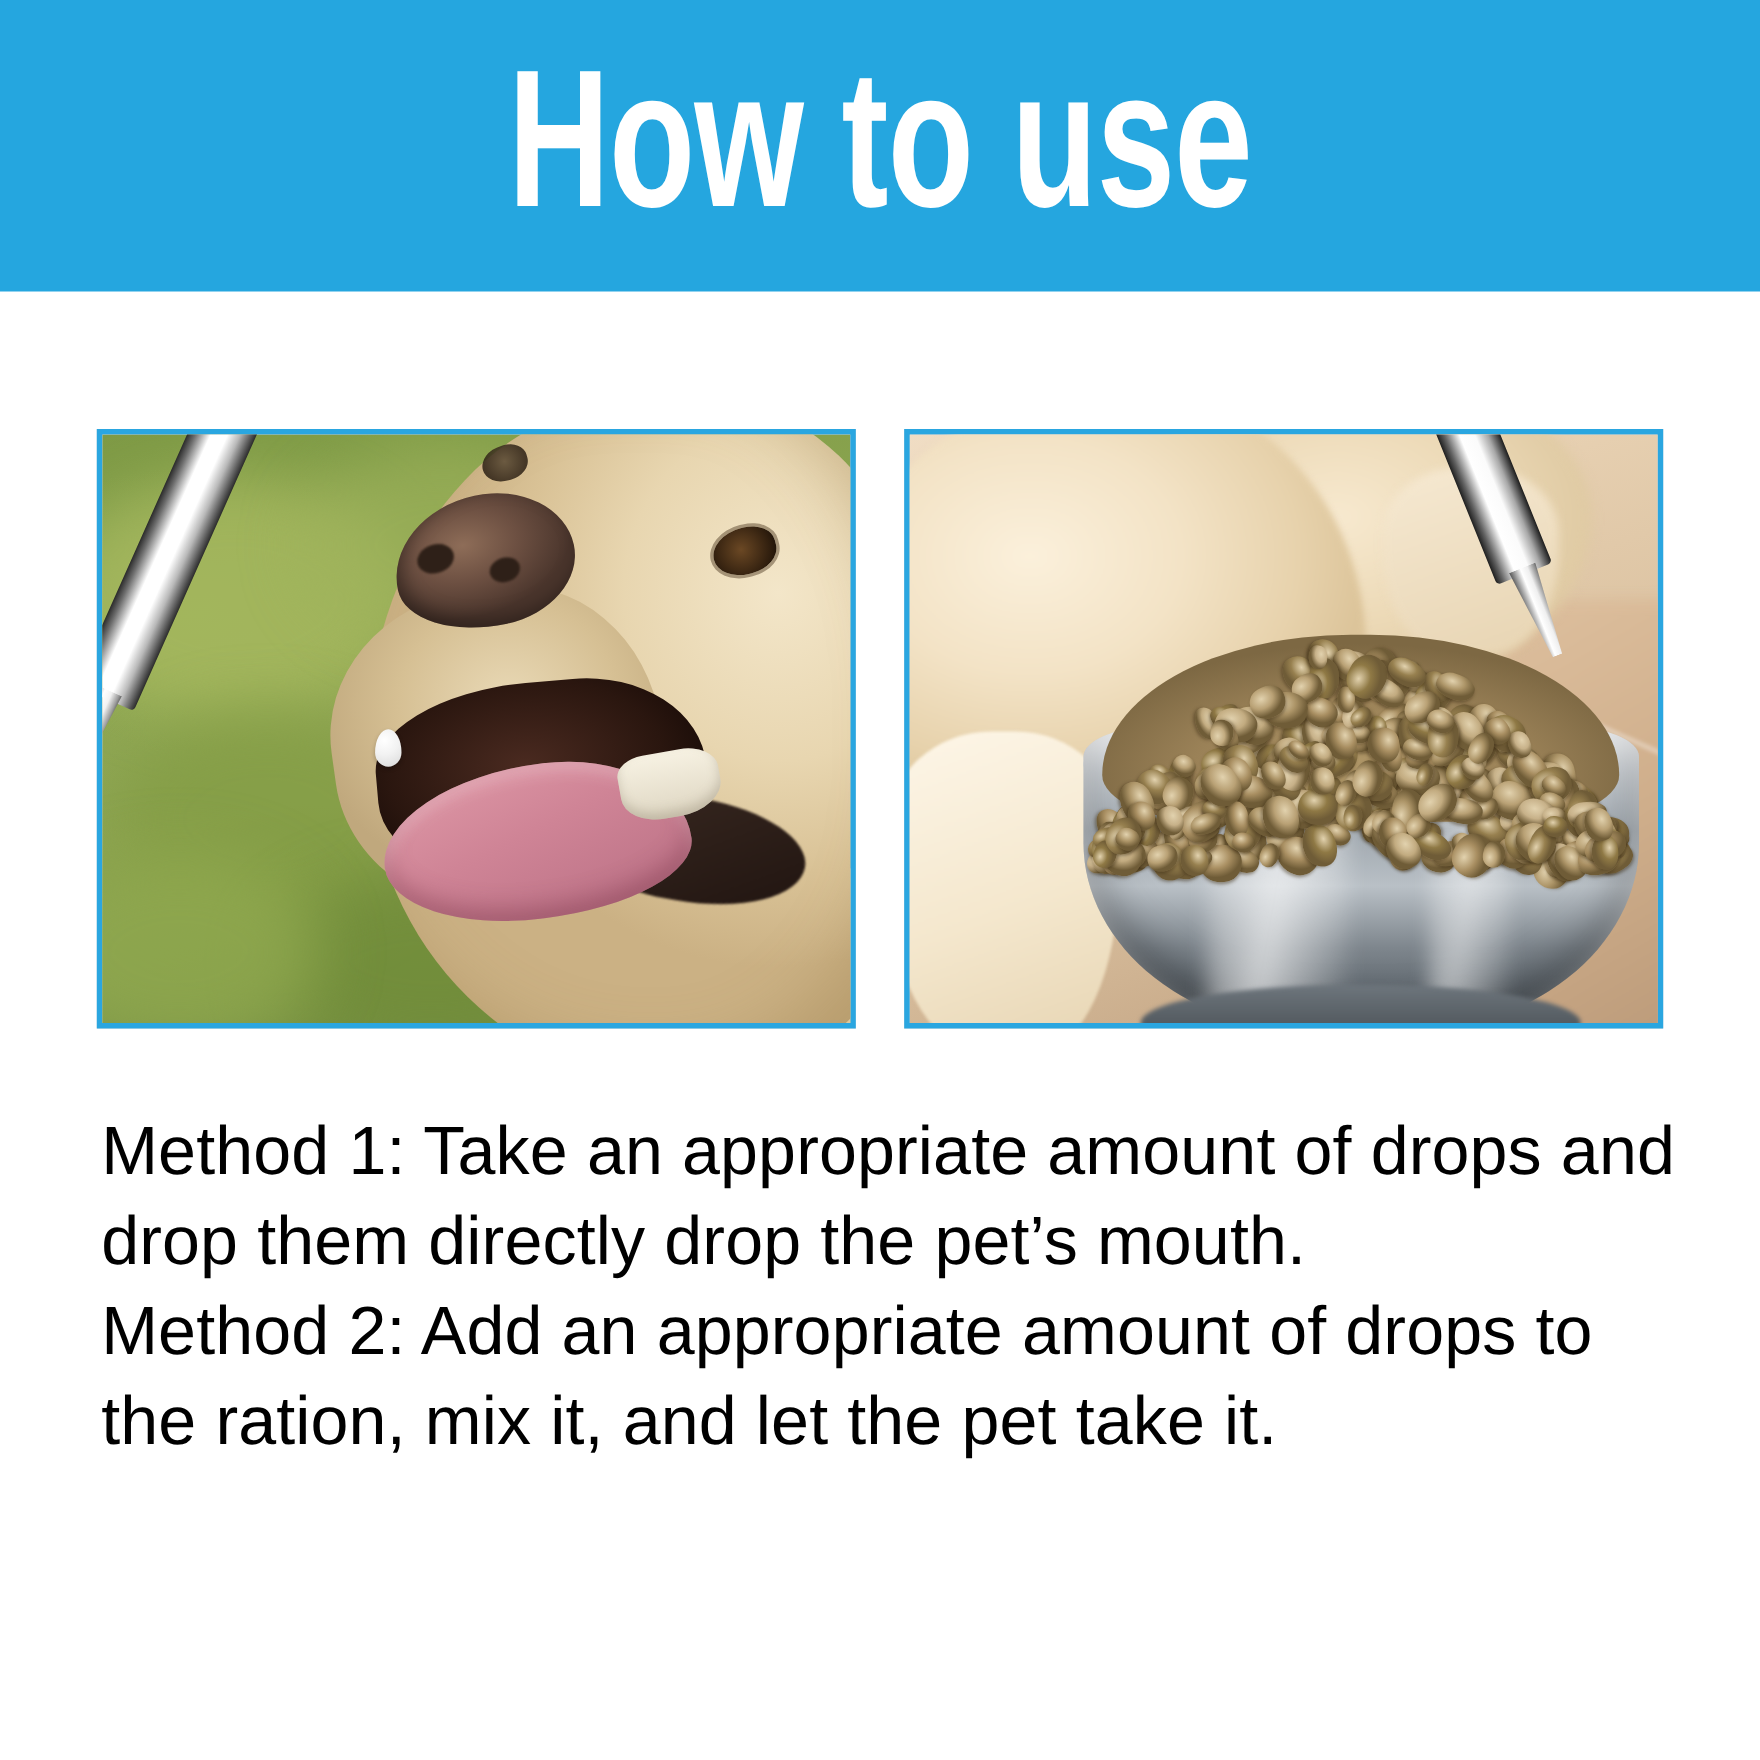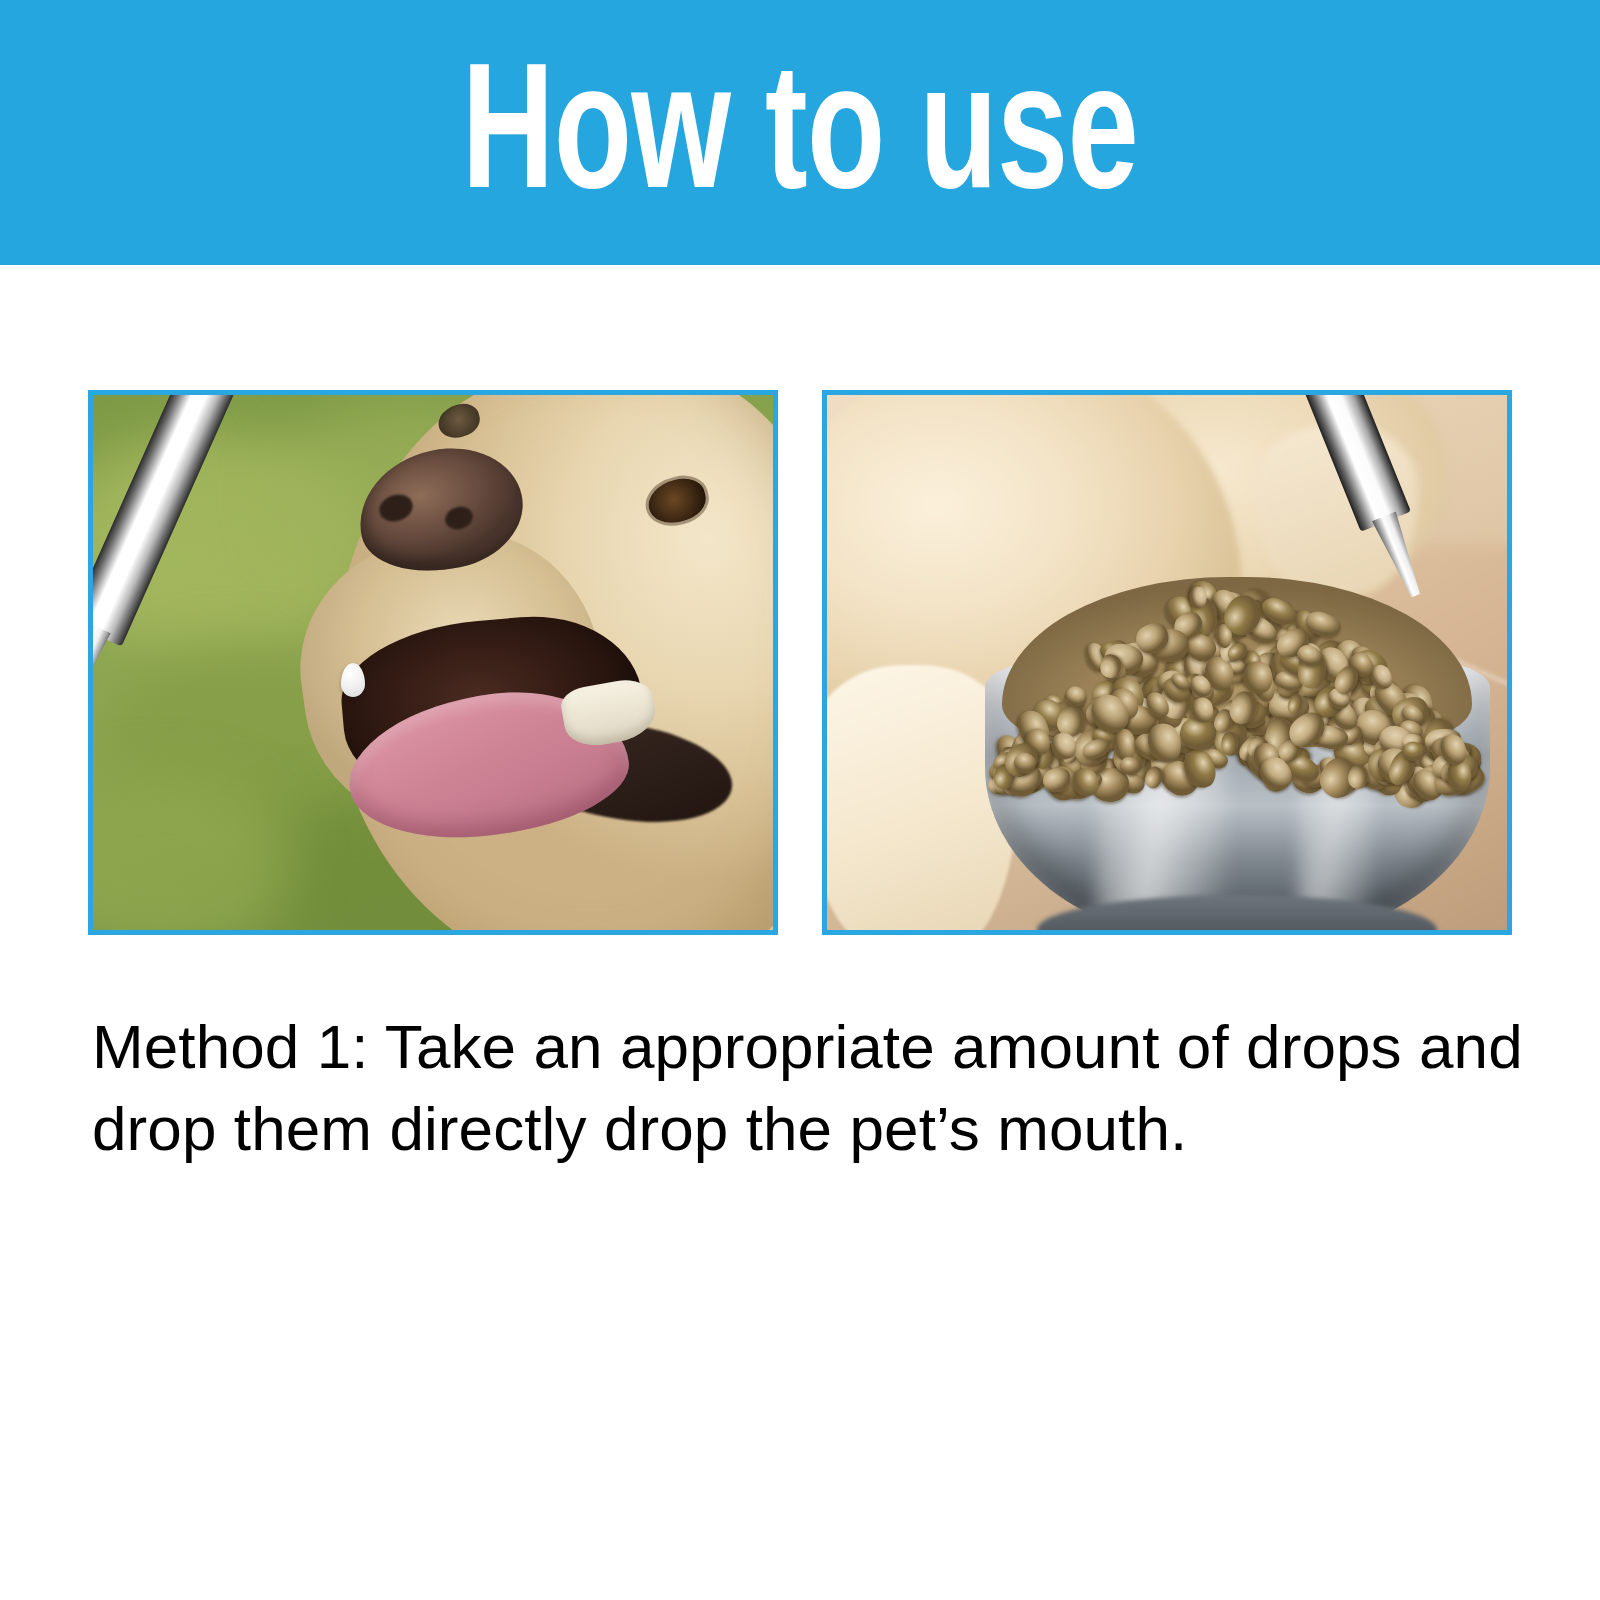--- a/index.html
+++ b/index.html
@@ -779,13 +779,14 @@
           <div class="kibble" style="left: 400.555px; top: 165.177px; width: 22.2811px; height: 18.8354px; background: radial-gradient(60% 55% at 38% 32%, rgb(226, 210, 174) 0%, rgb(143, 121, 69) 55%, rgb(111, 92, 55) 100%); box-shadow: rgba(60, 45, 20, 0.45) 0px 2px 3px; transform: rotate(7deg);"></div>
           <div class="kibble" style="left: 259.149px; top: 22.6741px; width: 35.8963px; height: 22.9707px; background: radial-gradient(60% 55% at 38% 32%, rgb(226, 210, 174) 0%, rgb(151, 128, 79) 55%, rgb(111, 92, 55) 100%); box-shadow: rgba(60, 45, 20, 0.45) 0px 2px 3px; transform: rotate(28deg);"></div>
         </div>
     </div>
   </div>
 
 </div>
 
 <div class="instructions">
   <p>Method 1: Take an appropriate amount of drops and drop them directly drop the pet’s mouth.</p>
+  <p>Method 2: Add an appropriate amount of drops to the ration, mix it, and let the pet take it.</p>
 </div>
 
 </body></html>

